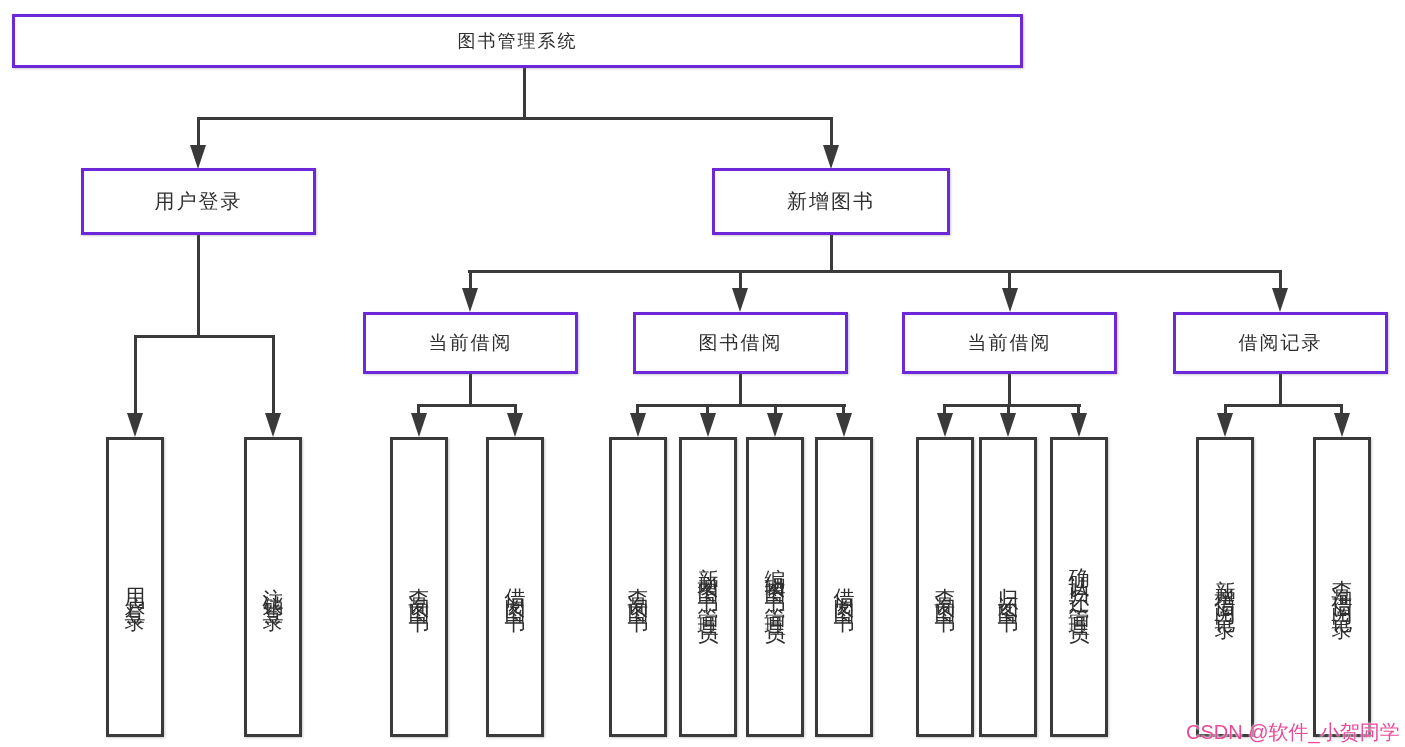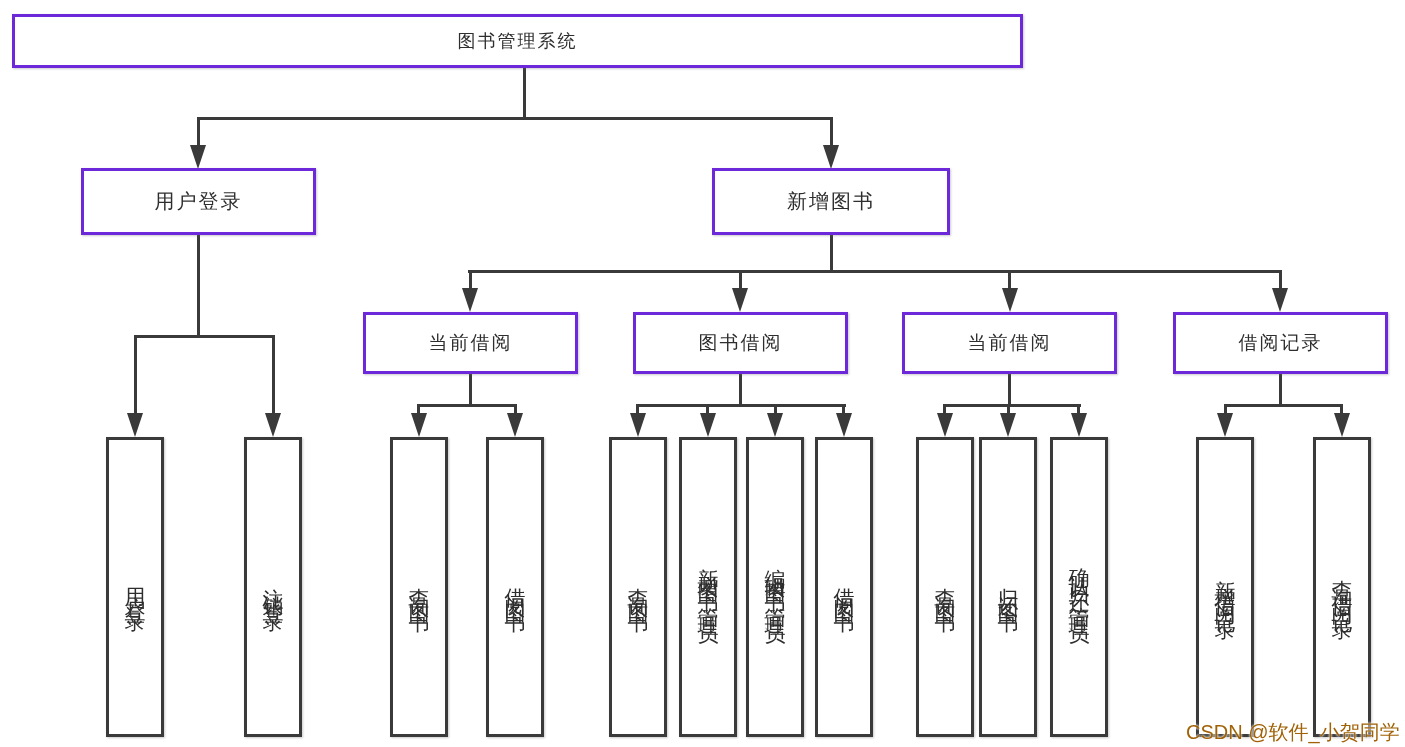--- a/index.html
+++ b/index.html
@@ -25,21 +25,21 @@
   .hline,.vline{position:absolute;background:#3a3a3a;z-index:1;}
   .hline{height:3px;}
   .vline{width:3px;}
   .arrow{
     position:absolute;width:0;height:0;z-index:1;
     border-left:8px solid transparent;border-right:8px solid transparent;
     border-top:24px solid #3a3a3a;
   }
   .watermark{
     position:absolute;left:1186px;top:719px;z-index:6;white-space:nowrap;
-    font-size:20px;color:#a16207;
+    font-size:20px;color:#ec4899;
     text-shadow:0 0 3px #ffffff,0 0 2px #ffffff;
   }
 </style>
 </head>
 <body>
 
 <div class="canvas">
 
   <div class="hbox" style="left:12px;top:14px;width:1011px;height:54px;font-size:18px;">图书管理系统</div>
 

